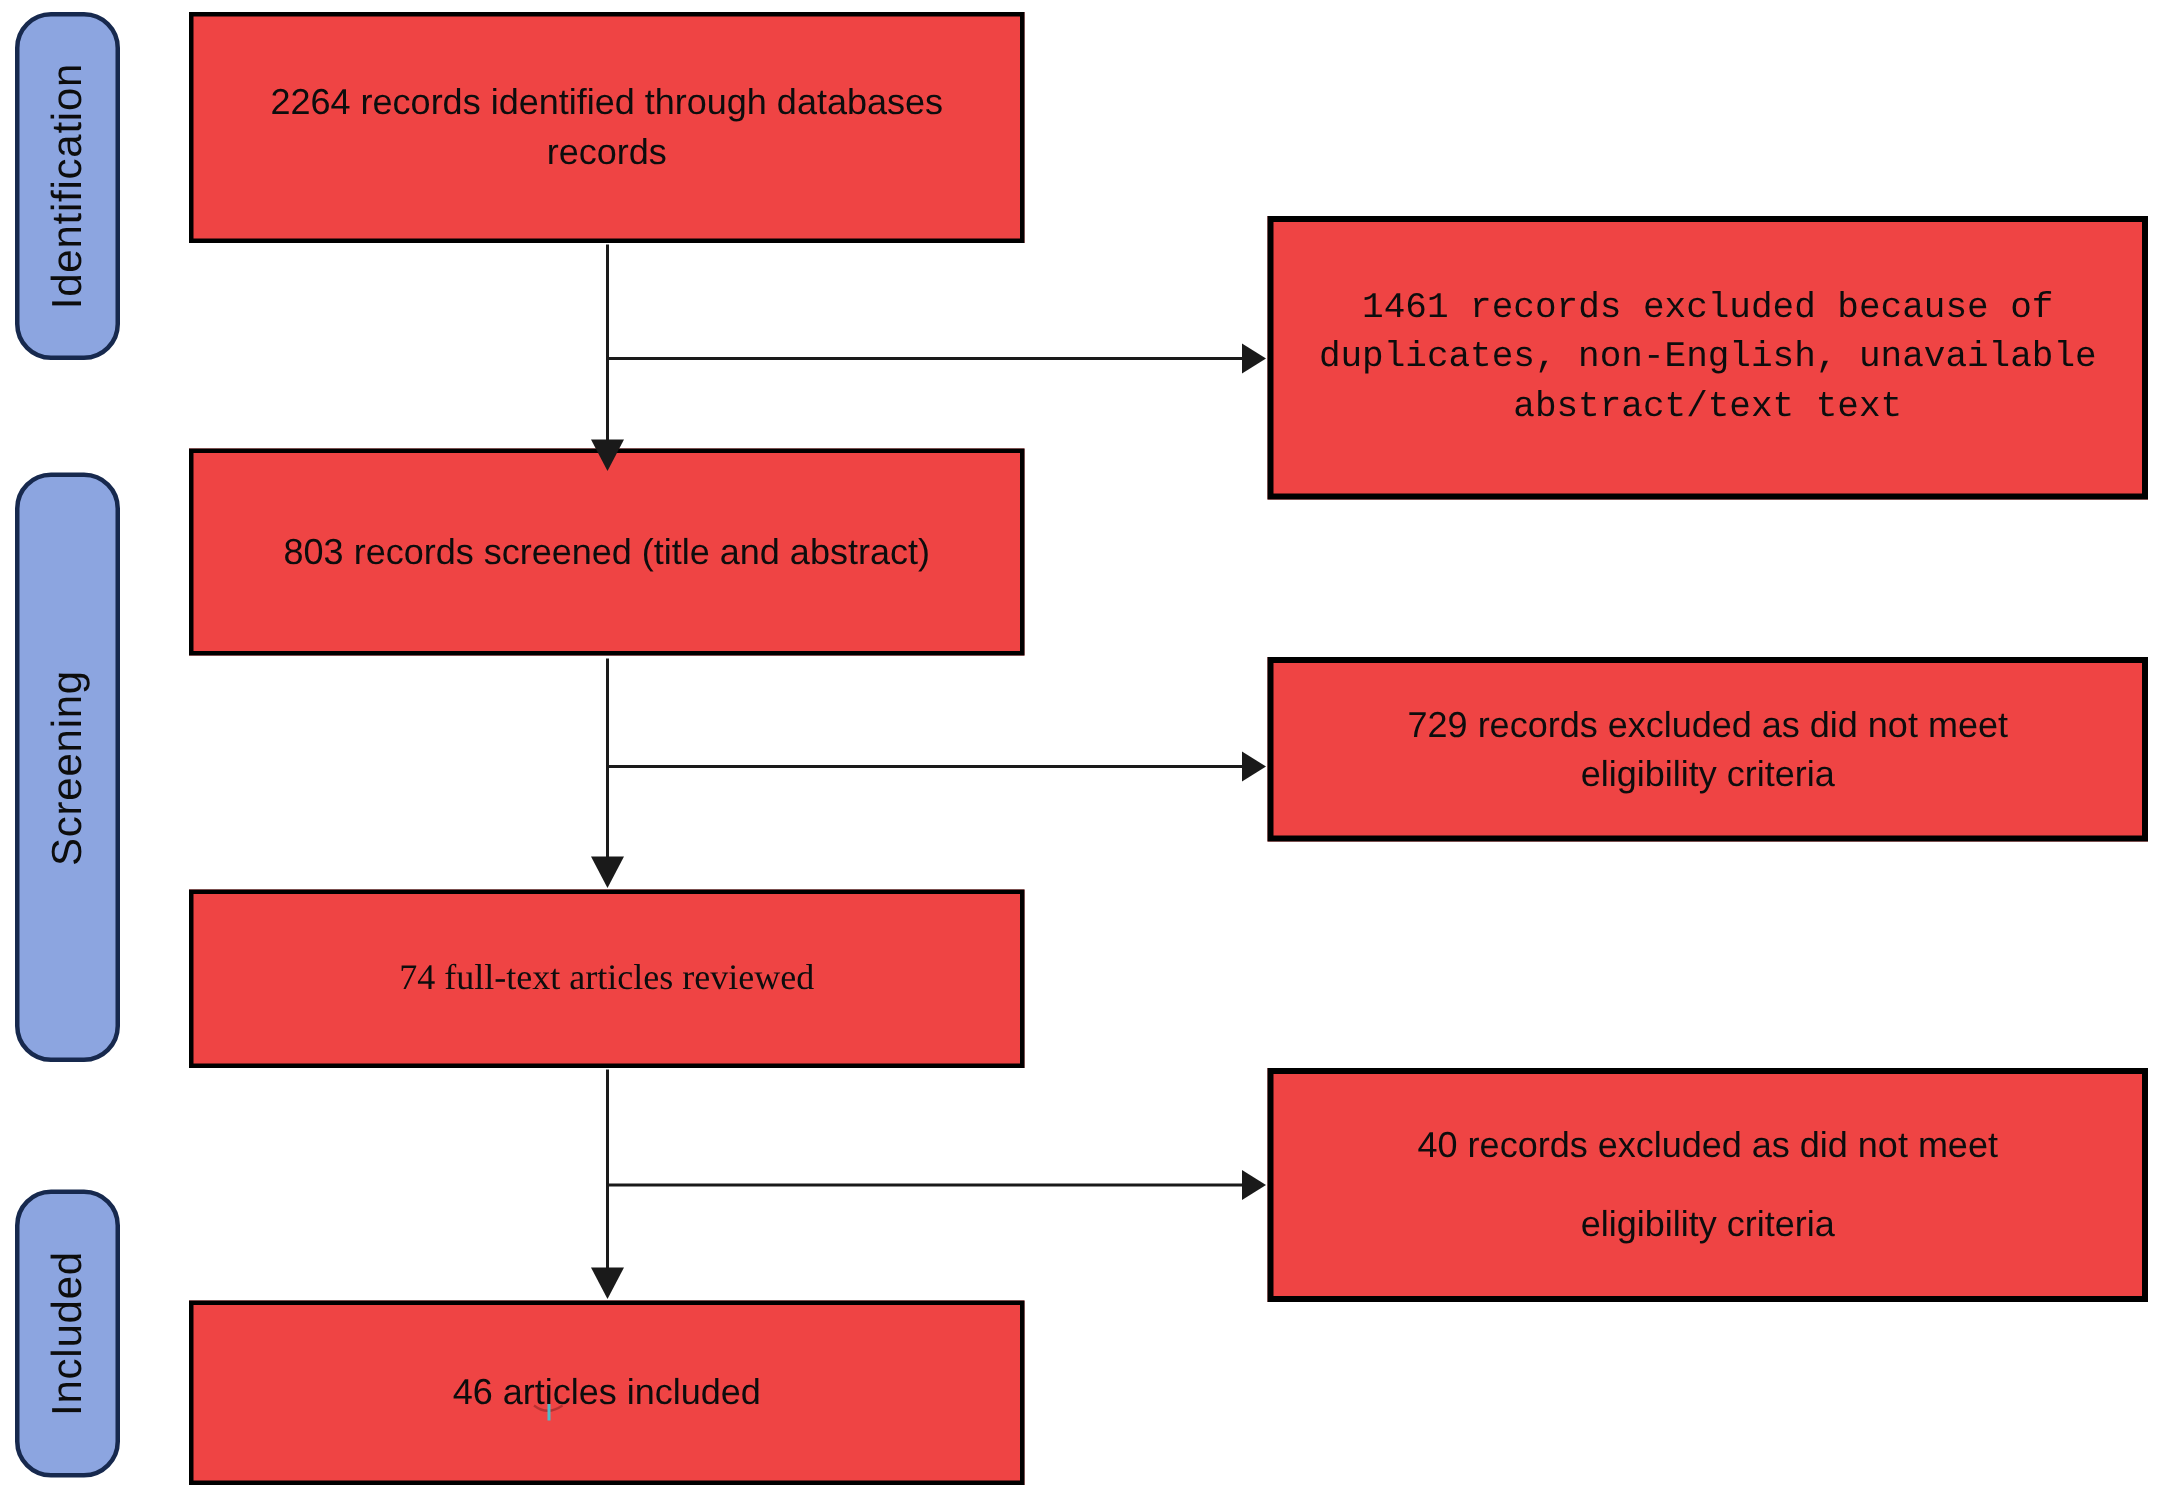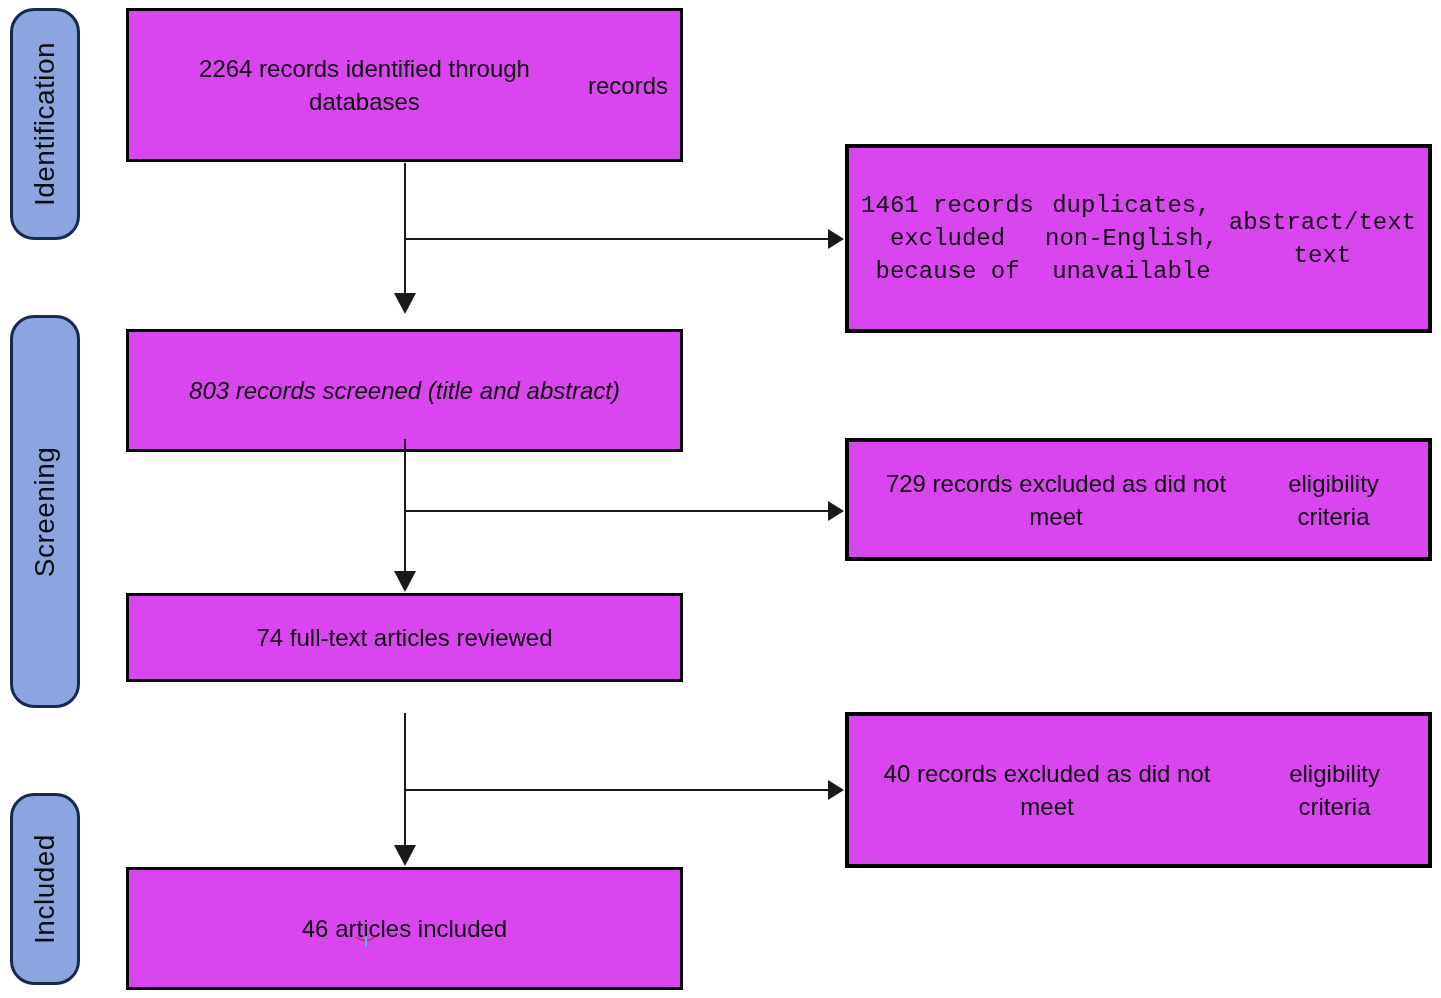--- a/index.html
+++ b/index.html
@@ -37,45 +37,45 @@
     color:#0d0d0d;
     letter-spacing:0.5px;
   }
   .tab-identification{top:8px;height:232px;}
   .tab-screening{top:315px;height:393px;}
   .tab-included{top:793px;height:192px;}
 
   
   .flow-box{
     position:absolute;
-    background:#d946ef;
+    background:#ef4444;
     display:flex;
-    flex-direction:row;
+    flex-direction:column;
     align-items:center;
     justify-content:center;
     text-align:center;
     font-size:24px;
     line-height:33px;
     color:#0d0d0d;
     z-index:2;
     padding:0 12px;
   }
   .main-box{
     left:126px;
     width:557px;
     border:3px solid var(--box-border);
   }
   .excl-box{
     left:845px;
     width:587px;
     border:4px solid var(--box-border);
   }
   .box-identified{top:8px;height:154px;}
-  .box-screened{top:329px;height:123px;font-style:italic;}
-  .box-fulltext{top:593px;height:89px;}
+  .box-screened{top:299px;height:138px;}
+  .box-fulltext{top:593px;height:119px;font-family:Liberation Serif, serif;}
   .box-included{top:867px;height:123px;}
   .box-excl-1{top:144px;height:189px;font-family:Liberation Mono, monospace;}
   .box-excl-2{top:438px;height:123px;}
   .box-excl-3{top:712px;height:156px;gap:20px;}
 
   .arrow-layer{
     position:absolute;
     top:0;left:0;
     width:1441px;height:998px;
     z-index:3;

